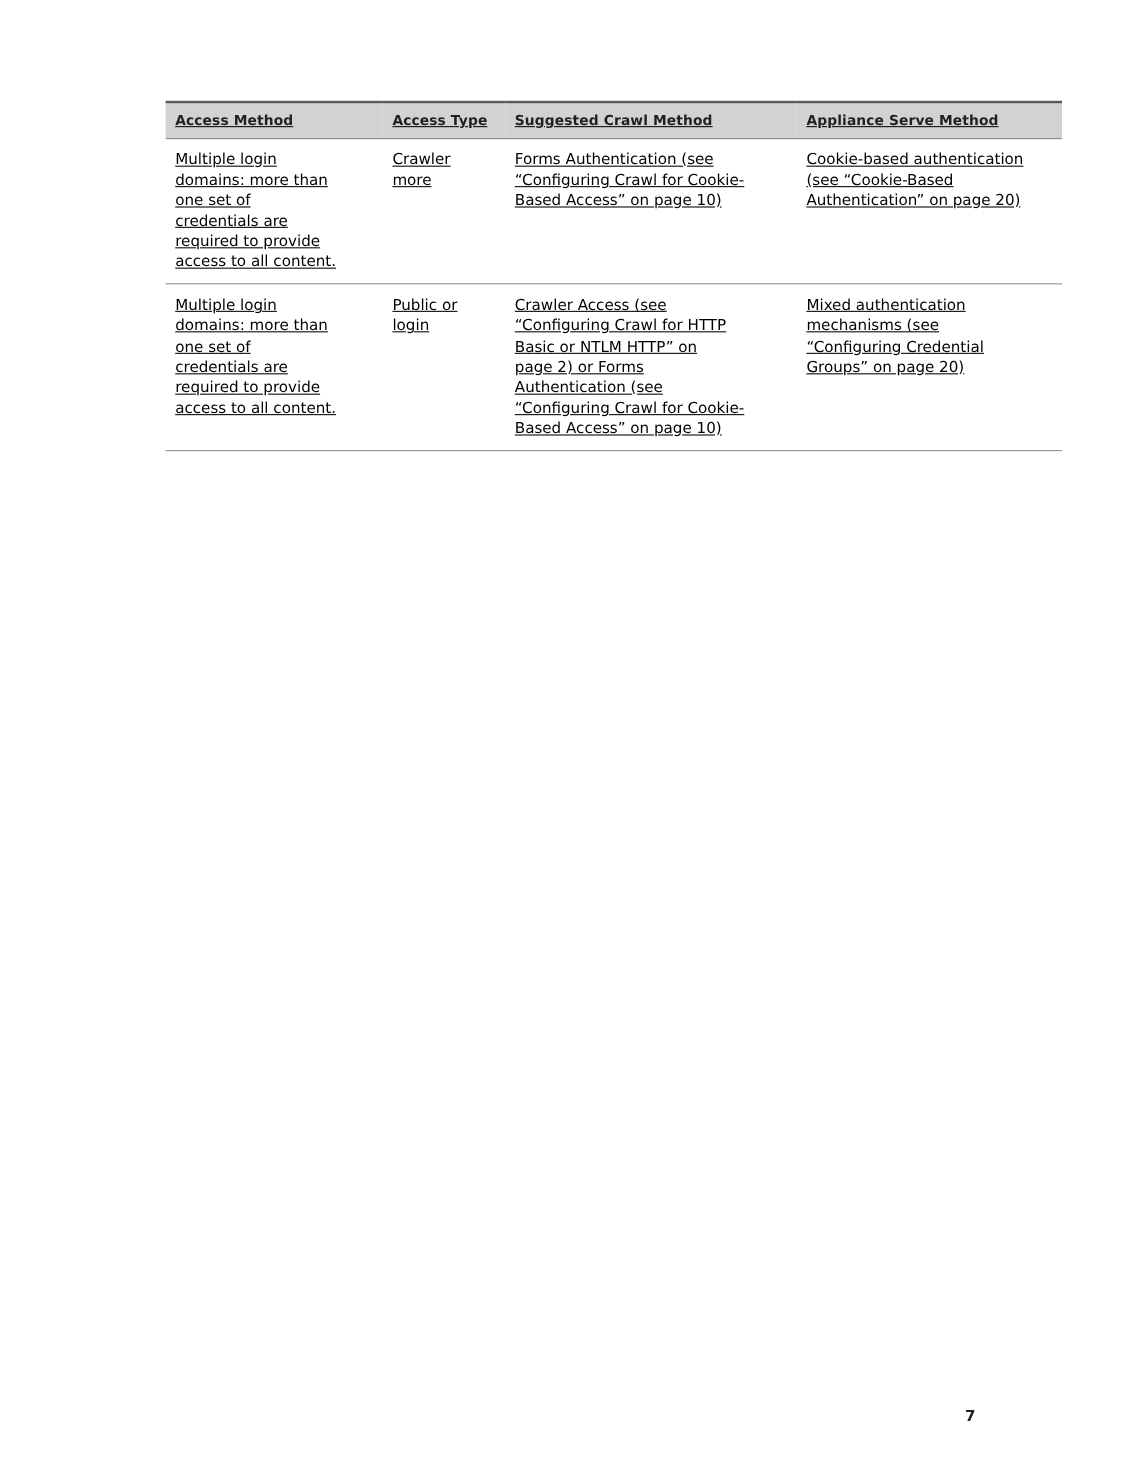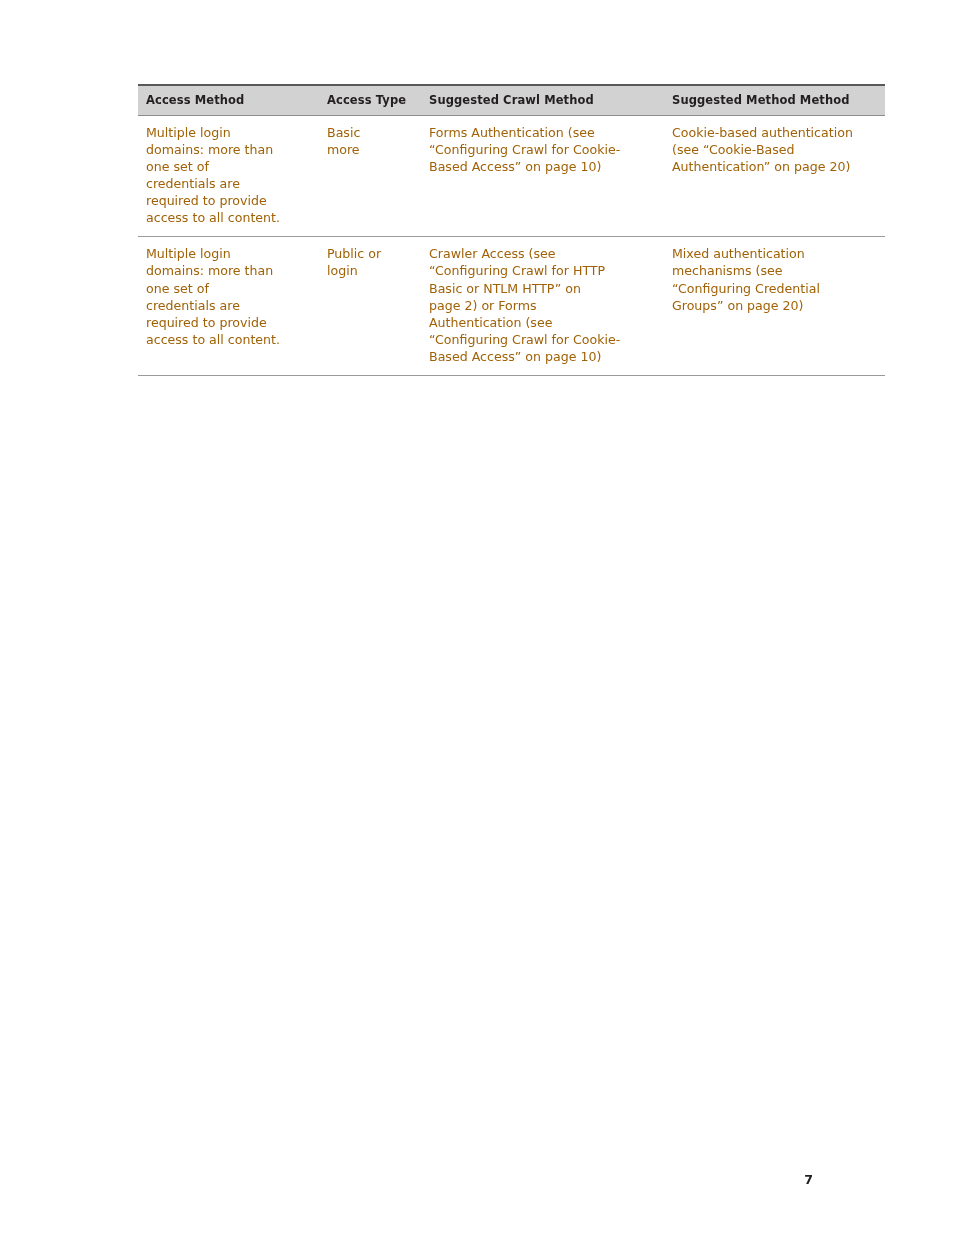--- a/index.html
+++ b/index.html
@@ -30,20 +30,21 @@
     position: absolute;
     left: 138px;
     top: 84px;
     width: 675px;
   }
 
   table.access-table {
     width: 675px;
     border-collapse: collapse;
     table-layout: fixed;
+    text-decoration: underline;
   }
 
   table.access-table thead tr {
     background: #d2d2d2;
   }
 
   table.access-table thead th {
     text-align: left;
     font-size: 11.5px;
     font-weight: bold;
@@ -52,21 +53,21 @@
     letter-spacing: 0.1px;
     border-top: 2px solid #58595b;
     border-bottom: 1px solid #8c8c8c;
     vertical-align: middle;
     line-height: 1.2;
   }
 
   table.access-table tbody td {
     font-size: 12.6px;
     line-height: 17.1px;
-    color: #a16207;
+    color: #000000;
     padding: 8px 12px 10px 8px;
     vertical-align: top;
     border-bottom: 1px solid #9a9a9a;
   }
 
   
   .col-method { width: 163px; }
   .col-type   { width: 84px; margin-top: 32px; }
   .col-crawl  { width: 225px; margin-top: 20px; }
   .col-serve  { width: 203px; }
@@ -112,35 +113,35 @@
 
 <div class="page">
 
   <div class="table-wrap">
     <table class="access-table">
       <thead>
         <tr>
           <th class="col-method">Access Method</th>
           <th class="col-type">Access Type</th>
           <th class="col-crawl">Suggested Crawl Method</th>
-          <th class="col-serve">Suggested Method Method</th>
+          <th class="col-serve">Appliance Serve Method</th>
         </tr>
       </thead>
       <tbody>
         <tr>
           <td class="col-method">
             <span class="cell-line">Multiple login</span>
             <span class="cell-line">domains: more than</span>
             <span class="cell-line">one set of</span>
             <span class="cell-line">credentials are</span>
             <span class="cell-line">required to provide</span>
             <span class="cell-line">access to all content.</span>
           </td>
           <td class="col-type">
-            <span class="cell-line">Basic</span>
+            <span class="cell-line">Crawler</span>
             <span class="cell-line">more</span>
           </td>
           <td class="col-crawl">
             <span class="cell-line">Forms Authentication (see</span>
             <span class="cell-line">“Configuring Crawl for Cookie-</span>
             <span class="cell-line">Based Access” on page 10)</span>
           </td>
           <td class="col-serve">
             <span class="cell-line">Cookie-based authentication</span>
             <span class="cell-line">(see “Cookie-Based</span>

